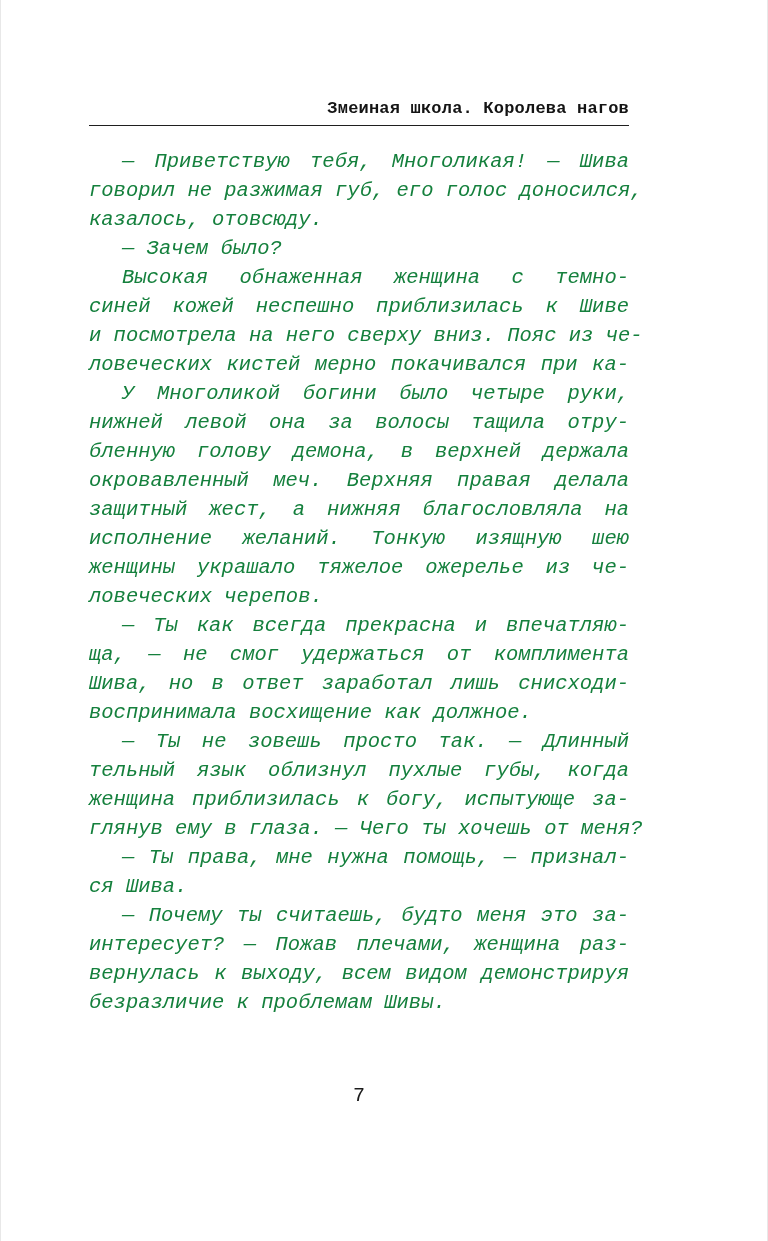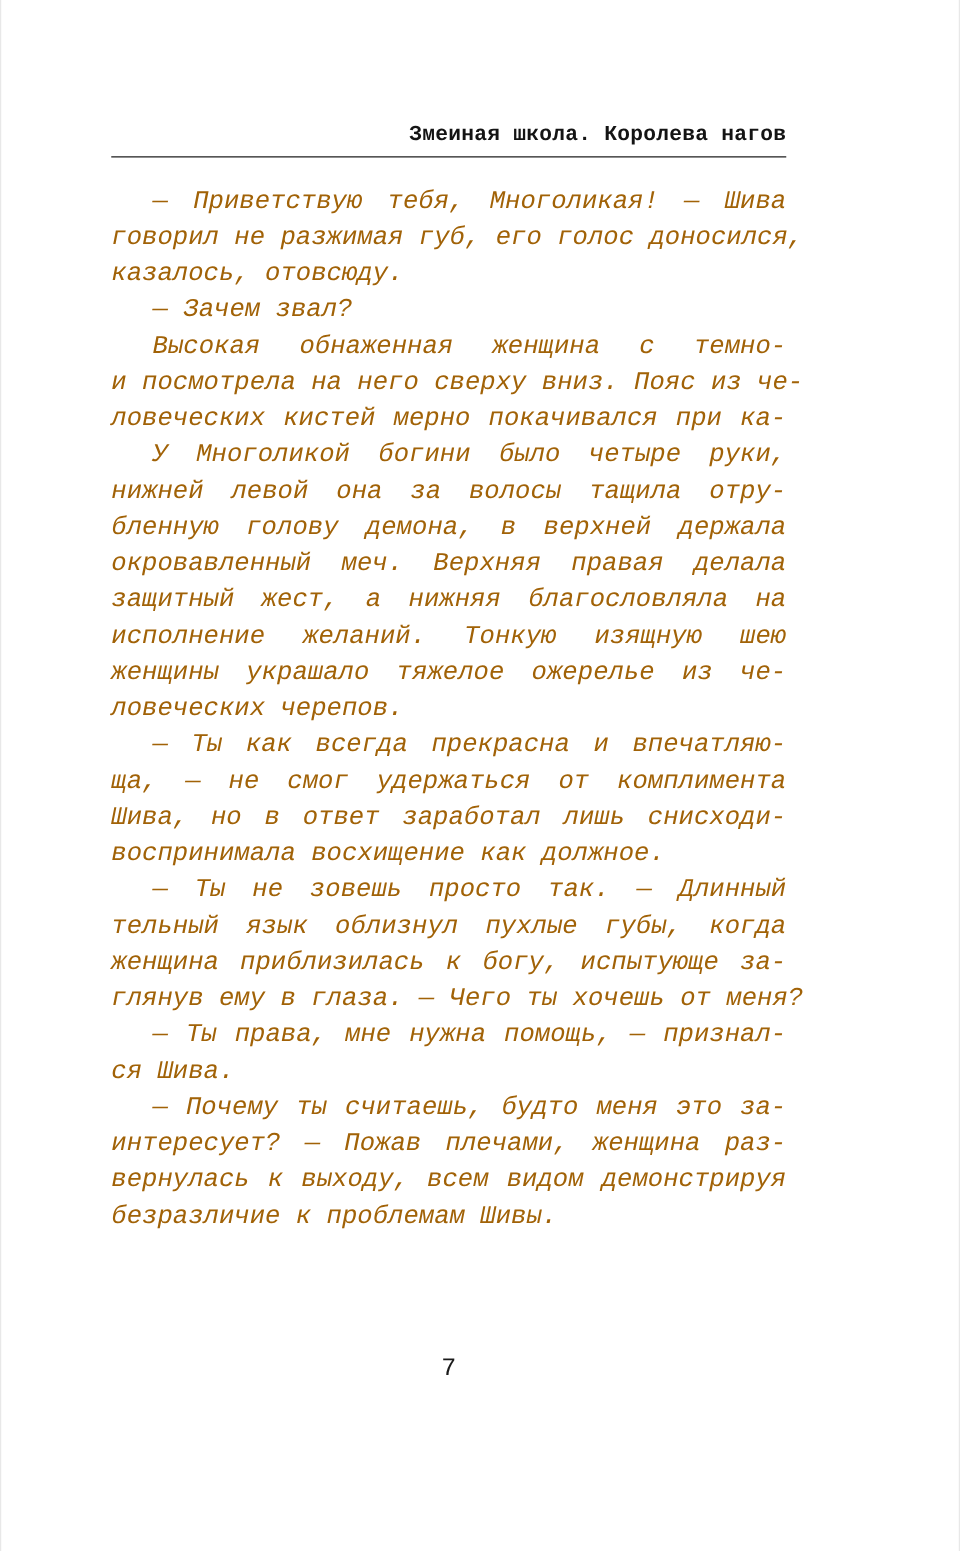--- a/index.html
+++ b/index.html
@@ -37,21 +37,21 @@
   }
 
   .body-text {
     position: absolute;
     top: 147px;
     left: 88px;
     width: 540px;
     font-style: italic;
     font-size: 20.5px;
     line-height: 29px;
-    color: #a16207;
+    color: #15803d;
   }
   .line {
     text-align: justify;
     text-align-last: justify;
     white-space: nowrap;
   }
   .line.first { text-indent: 33px; }
   .line.last { text-align-last: left; }
 
   .page-footer {
@@ -75,24 +75,25 @@
     <hr class="header-rule">
   </div>
 
   <div class="body-text" id="paragraphs">
       <div class="paragraph">
         <div class="line first">— Приветствую тебя, Многоликая! — Шива</div>
         <div class="line">говорил не разжимая губ, его голос доносился,</div>
         <div class="line last">казалось, отовсюду.</div>
       </div>
       <div class="paragraph">
-        <div class="line first last">— Зачем звал?</div>
+        <div class="line first last">— Зачем было?</div>
       </div>
       <div class="paragraph">
         <div class="line first">Высокая обнаженная женщина с темно-</div>
+        <div class="line">синей кожей неспешно приблизилась к Шиве</div>
         <div class="line">и посмотрела на него сверху вниз. Пояс из че-</div>
         <div class="line">ловеческих кистей мерно покачивался при ка-</div>
       </div>
       <div class="paragraph">
         <div class="line first">У Многоликой богини было четыре руки,</div>
         <div class="line">нижней левой она за волосы тащила отру-</div>
         <div class="line">бленную голову демона, в верхней держала</div>
         <div class="line">окровавленный меч. Верхняя правая делала</div>
         <div class="line">защитный жест, а нижняя благословляла на</div>
         <div class="line">исполнение желаний. Тонкую изящную шею</div>

